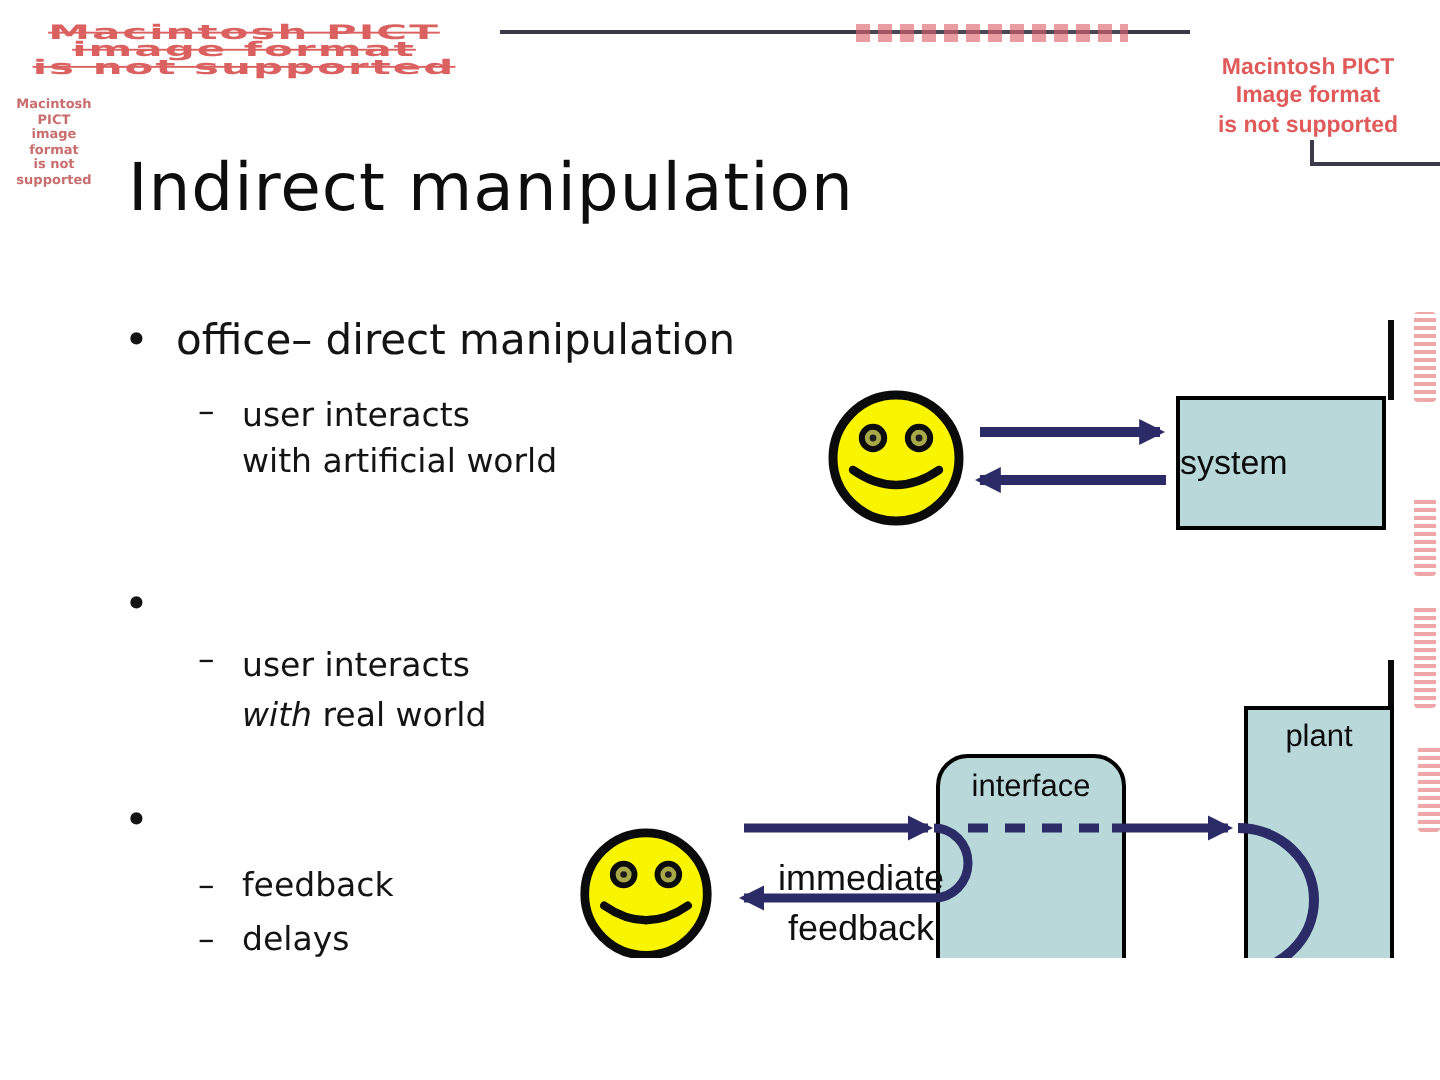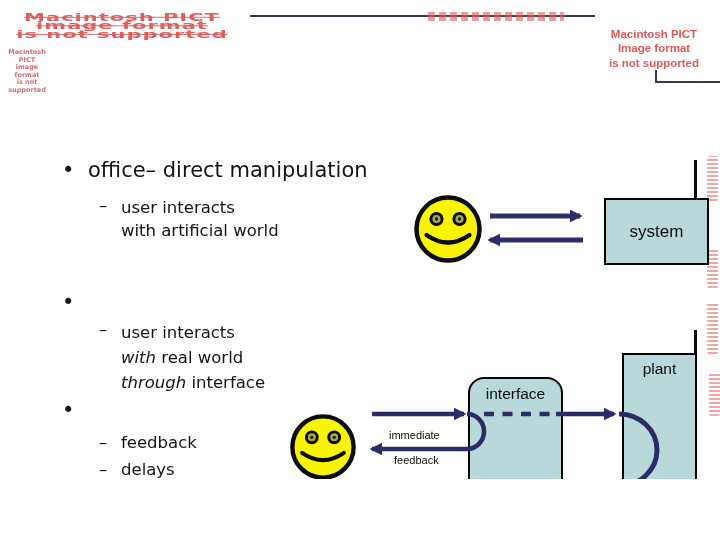--- a/index.html
+++ b/index.html
@@ -47,25 +47,25 @@
   .lh23 .lines > div{line-height:23px;}
   .lh25 .lines > div{line-height:25px;}
   .sub i{font-style:italic;}
 
   
   .box{
     background:#b9d8da;border:2.5px solid #000;box-sizing:border-box;
     font-family:"Liberation Sans",sans-serif;font-size:15.5px;color:#0c0c0c;
     text-align:center;
   }
-  .box-system{left:604px;top:198px;width:105px;height:67px;display:flex;align-items:center;justify-content:center;font-size:17px;}
+  .box-system{left:588px;top:198px;width:105px;height:67px;display:flex;align-items:center;justify-content:flex-start;font-size:17px;}
   .box-interface{left:468px;top:377px;width:95px;height:133px;border-radius:16px;padding-top:6px;}
   .box-plant{left:622px;top:353px;width:75px;height:137px;border-width:2px;padding-top:5px;}
 
-  .flow-label{font-family:"Liberation Sans",sans-serif;font-size:11px;color:#101010;white-space:nowrap;}
+  .flow-label{font-family:"Liberation Sans",sans-serif;font-size:18px;color:#101010;white-space:nowrap;}
 
   svg.overlay{left:0;top:0;pointer-events:none;}
 </style>
 </head>
 <body>
 
 <div id="canvas">
 
   <div class="abs pict-big">
     <div>Macintosh PICT</div>
@@ -90,20 +90,21 @@
     <div>is not supported</div>
   </div>
 
   <div class="abs black-seg" style="left:694px;top:160px;height:40px;"></div>
   <div class="abs black-seg" style="left:694px;top:330px;height:47px;"></div>
   <div class="abs red-smudge" style="left:707px;top:156px;height:45px;"></div>
   <div class="abs red-smudge" style="left:707px;top:249px;height:39px;"></div>
   <div class="abs red-smudge" style="left:707px;top:302px;height:52px;"></div>
   <div class="abs red-smudge" style="left:709px;top:372px;height:44px;"></div>
 
+  <div class="abs title">Indirect manipulation</div>
 
   <div class="abs bullet" style="left:62px;top:158px;">
     <span class="dot">•</span>
     <span>office– direct manipulation</span>
   </div>
   <div class="abs sub lh23" style="left:99px;top:196px;">
     <span class="dash">–</span>
     <span class="lines">
       <div><i></i><span>user interacts</span></div>
       <div><i></i><span>with artificial world</span></div>
@@ -111,21 +112,20 @@
   </div>
 
   <div class="abs bullet" style="left:62px;top:290px;">
     <span class="dot">•</span>
   </div>
   <div class="abs sub lh25" style="left:99px;top:320px;">
     <span class="dash">–</span>
     <span class="lines">
       <div><i></i><span>user interacts</span></div>
       <div><i>with</i><span> real world</span></div>
-      <div><i>through</i><span> interface</span></div>
     </span>
   </div>
 
   <div class="abs bullet" style="left:62px;top:398px;">
     <span class="dot">•</span>
   </div>
   <div class="abs sub" style="left:99px;top:433px;">
     <span class="dash">–</span>
     <span class="lines">
       <div><i></i><span>feedback</span></div>

